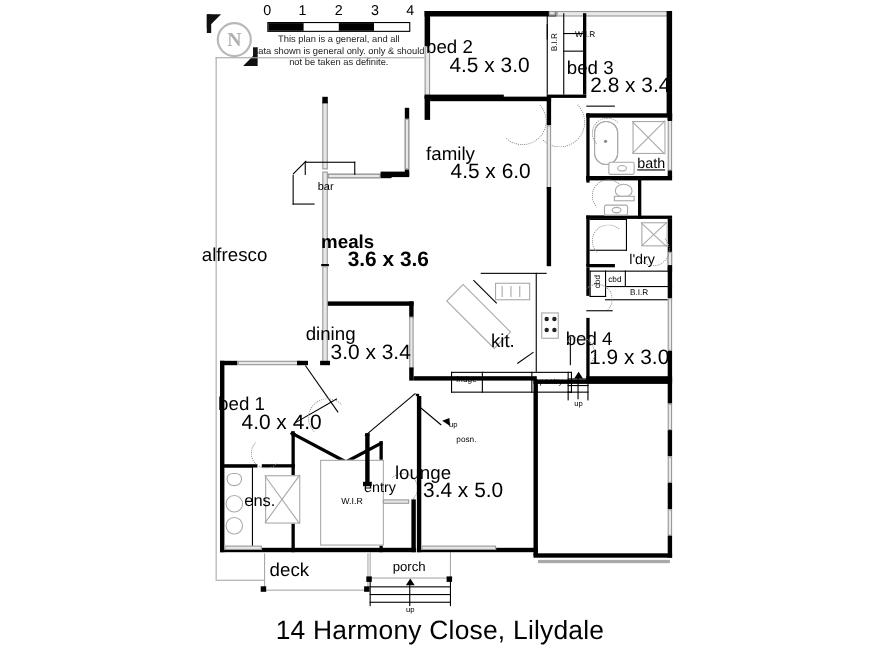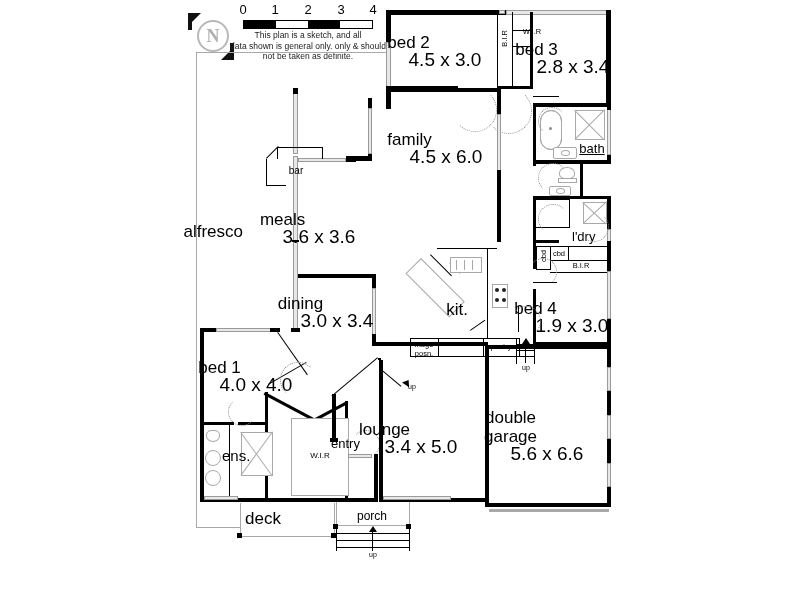--- a/index.html
+++ b/index.html
@@ -65,21 +65,21 @@
         <span style="left:98px">3</span>
         <span style="left:130px">4</span>
       </div>
       <div class="scale-bar">
         <i class="on"></i>
           <i></i>
           <i class="on"></i>
           <i></i>
       </div>
       <div class="disclaim">
-        <span>This plan is a sketch, and all</span><br>
+        <span>This plan is a general, and all</span><br>
         <span>data shown is general only.</span>
         <span>only &amp; should not be taken as definite.</span>
       </div>
     </div>
   </div>
 
   <div class="gline" style="left:196px;top:52px;width:1px;height:475px;"></div>
   <div class="gline" style="left:196px;top:52px;width:190px;height:1px;"></div>
   <div class="gline" style="left:196px;top:527px;width:45px;height:1px;"></div>
 
@@ -182,21 +182,21 @@
   <div class="lbl" style="left:446px;top:130px;text-align:center;transform:translateX(-50%);">
     <span class="room" style="display:block;">family</span>
     <span class="dim">4.5 x 6.0</span>
   </div>
 
   <div class="lbl" style="left:445px;top:33px;text-align:center;transform:translateX(-50%);">
     <span class="room" style="display:block;">bed 2</span>
     <span class="dim">4.5 x 3.0</span>
   </div>
 
-  <div class="lbl" style="left:573px;top:40px;text-align:center;transform:translateX(-50%);">
+  <div class="lbl" style="left:573px;top:52px;text-align:center;transform:translateX(-50%);">
     <span class="room" style="display:block;">bed 3</span>
     <span class="dim">2.8 x 3.4</span>
   </div>
   <div class="lbl tiny vert" style="left:505px;top:30px;">B.I.R</div>
   <div class="lbl tiny" style="left:532px;top:28px;">W.I.R</div>
   <div class="lbl tiny" style="left:581px;top:262px;">B.I.R</div>
   <div class="lbl tiny vert" style="left:544px;top:250px;">cbd</div>
   <div class="lbl tiny" style="left:559px;top:250px;">cbd</div>
 
   <div class="glass" style="left:293px;top:92px;width:5px;height:62px;"></div>
@@ -221,21 +221,21 @@
   <div class="lbl tiny" style="left:296px;top:167px;font-size:10px;">bar</div>
 
   <div class="w" style="left:298px;top:274px;width:78px;height:4px;"></div>
   <div class="w" style="left:372px;top:274px;width:4px;height:16px;"></div>
   <div class="glass" style="left:372px;top:288px;width:4px;height:48px;"></div>
   <div class="w" style="left:372px;top:334px;width:4px;height:12px;"></div>
 
   <div class="lbl" style="left:243px;top:222px;text-align:center;transform:translateX(-50%);">
     <span class="room" style="display:block;">alfresco</span>
   </div>
-  <div class="lbl" style="left:319px;top:210px;text-align:center;transform:translateX(-50%);">
+  <div class="lbl" style="left:353px;top:210px;text-align:center;transform:translateX(-50%);font-weight:bold;">
     <span class="room" style="display:block;">meals</span>
     <span class="dim">3.6 x 3.6</span>
   </div>
   <div class="lbl" style="left:337px;top:294px;text-align:center;transform:translateX(-50%);">
     <span class="room" style="display:block;">dining</span>
     <span class="dim">3.0 x 3.4</span>
   </div>
 
   <div class="thin" style="left:437px;top:248px;width:60px;height:1px;"></div>
   <div class="thin" style="left:487px;top:248px;width:1px;height:90px;"></div>
@@ -260,21 +260,21 @@
 
   <div class="thin" style="left:410px;top:338px;width:110px;height:1px;"></div>
   <div class="thin" style="left:410px;top:338px;width:1px;height:19px;"></div>
   <div class="thin" style="left:438px;top:338px;width:1px;height:19px;"></div>
   <div class="thin" style="left:410px;top:356px;width:110px;height:1px;"></div>
   <div class="thin" style="left:483px;top:338px;width:1px;height:19px;"></div>
   <div class="thin" style="left:519px;top:338px;width:1px;height:19px;"></div>
   <div class="thin" style="left:470px;top:330px;width:18px;height:1px;transform-origin:0 0;transform:rotate(-35deg);"></div>
   <div class="lbl tiny" style="left:424px;top:340px;font-size:7.5px;line-height:9px;">
     <span style="display:block;">fridge</span>
-    <span style="display:block;">posn.</span>
+    <span style="display:block;margin-top:46px;">posn.</span>
   </div>
   <div class="lbl tiny" style="left:501px;top:343px;font-size:7.5px;">pantry</div>
 
   <div class="thin" style="left:516px;top:338px;width:1px;height:26px;"></div>
   <div class="thin" style="left:534px;top:338px;width:1px;height:26px;"></div>
   <div class="thin" style="left:516px;top:344px;width:19px;height:1px;"></div>
   <div class="thin" style="left:516px;top:350px;width:19px;height:1px;"></div>
   <div class="thin" style="left:516px;top:356px;width:19px;height:1px;"></div>
   <div class="thin" style="left:525px;top:341px;width:1px;height:22px;"></div>
   <div style="position:absolute;left:522px;top:338px;width:0;height:0;border-left:4px solid transparent;border-right:4px solid transparent;border-bottom:6px solid #000;"></div>
@@ -371,29 +371,25 @@
   <div class="w" style="left:485px;top:345px;width:126px;height:4px;"></div>
   <div class="w" style="left:485px;top:345px;width:4px;height:160px;"></div>
   <div class="w" style="left:607px;top:345px;width:4px;height:22px;"></div>
   <div class="glass" style="left:607px;top:367px;width:4px;height:24px;"></div>
   <div class="w" style="left:607px;top:391px;width:4px;height:24px;"></div>
   <div class="glass" style="left:607px;top:415px;width:4px;height:24px;"></div>
   <div class="w" style="left:607px;top:439px;width:4px;height:24px;"></div>
   <div class="glass" style="left:607px;top:463px;width:4px;height:24px;"></div>
   <div class="w" style="left:607px;top:487px;width:4px;height:20px;"></div>
   <div class="w" style="left:485px;top:503px;width:126px;height:4px;"></div>
-  <div class="lbl" style="left:547px;top:408px;text-align:center;transform:translateX(-50%);">
-    <span class="room" style="display:block;">double</span>
-    <span class="room" style="display:block;">garage</span>
-    <span class="dim">5.6 x 6.6</span>
-  </div>
 
   <div class="gline" style="left:489px;top:509px;width:120px;height:3px;"></div>
 
   <div class="w" style="left:607px;top:106px;width:4px;height:4px;"></div>
   <div class="w" style="left:607px;top:155px;width:4px;height:6px;"></div>
   <div class="w" style="left:607px;top:241px;width:4px;height:4px;"></div>
 
   <div class="thin" style="left:376px;top:344px;width:36px;height:1px;"></div>
   <div class="w" style="left:376px;top:342px;width:112px;height:4px;"></div>
   <div class="glass" style="left:499px;top:10px;width:6px;height:4px;"></div>
 
+  <div id="title">14 Harmony Close, Lilydale</div>
 </div>
 
 </body></html>

